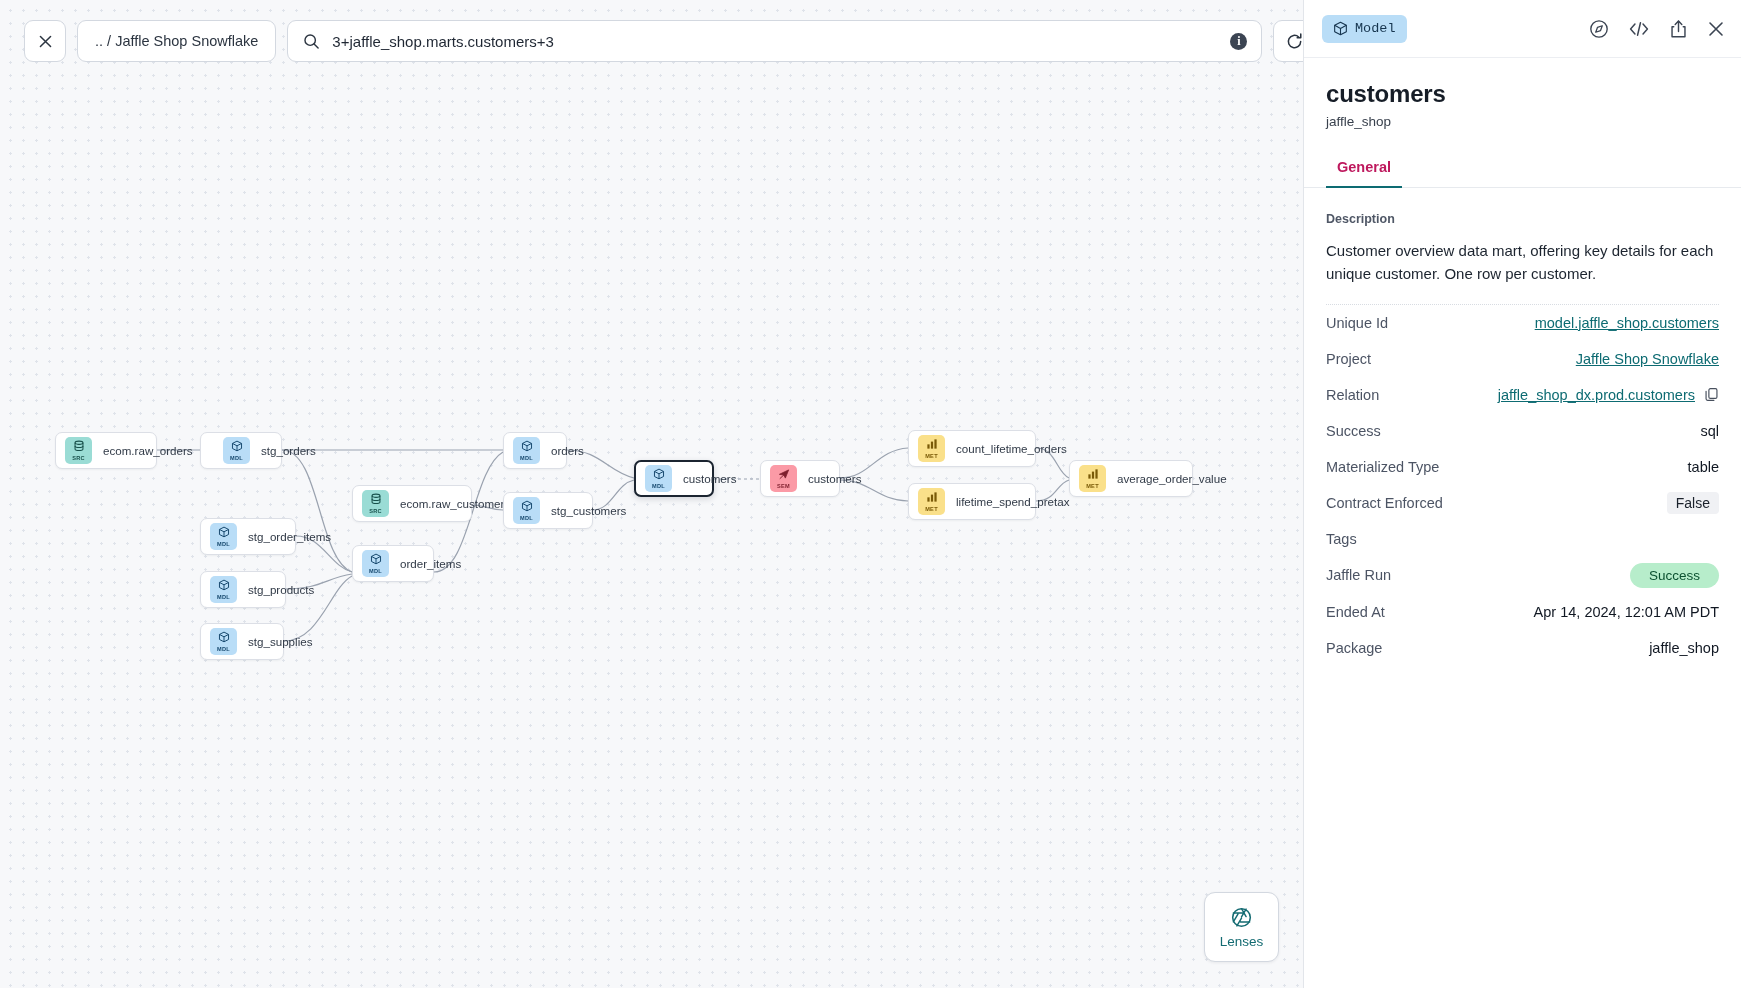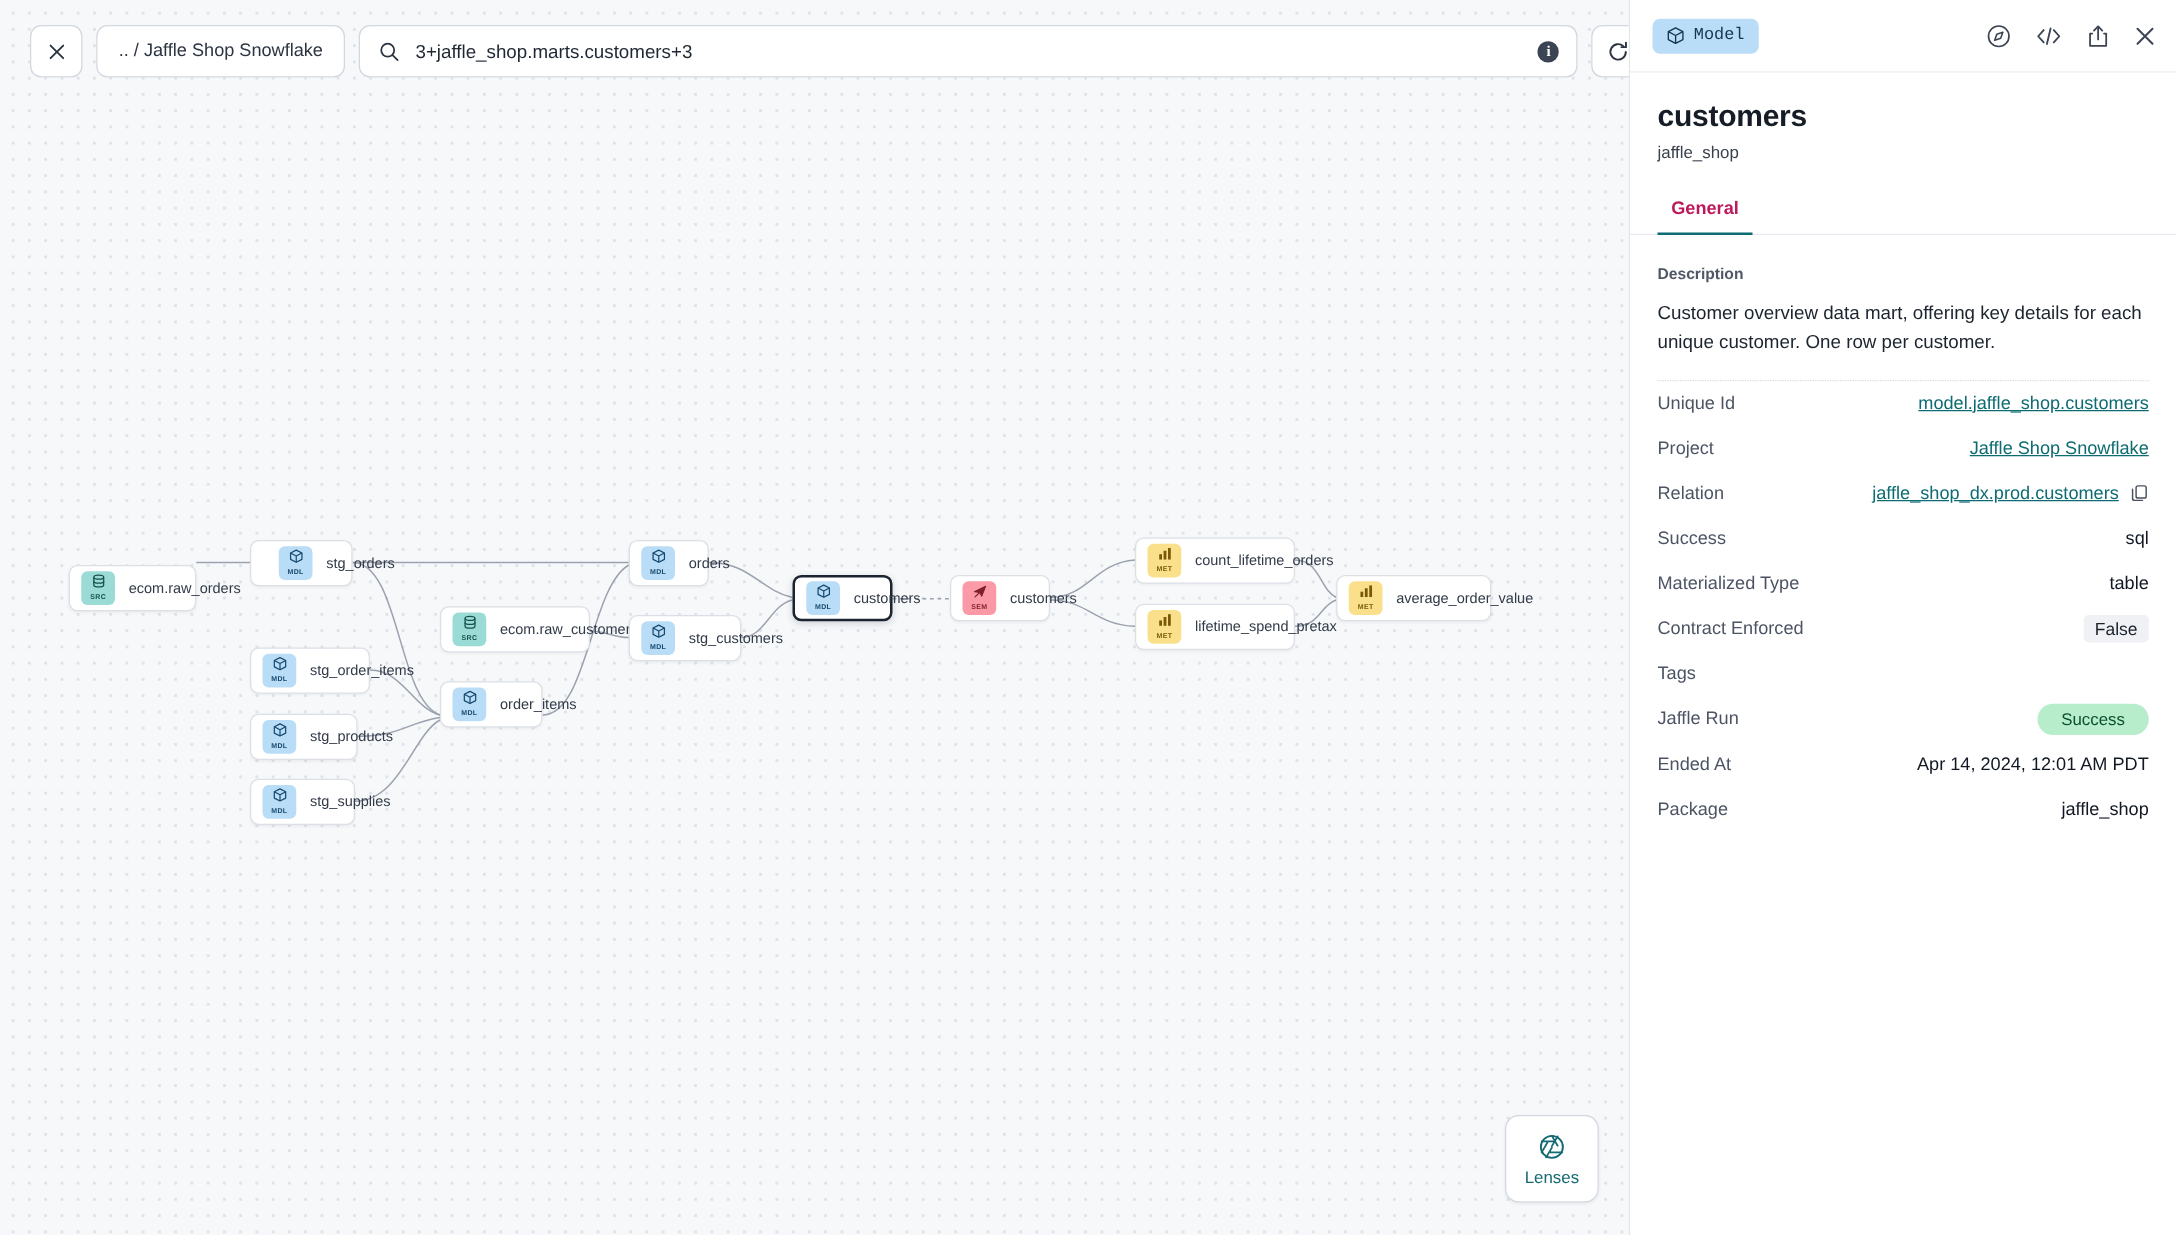--- a/index.html
+++ b/index.html
@@ -216,21 +216,21 @@
         <path d="M840,480 C870,480 876,500 908,501"></path>
         <path d="M1036,448 C1056,448 1056,472 1069,478"></path>
         <path d="M1036,501 C1056,501 1056,484 1069,480"></path>
       </g>
       <g fill="none" stroke="#9aa2af" stroke-width="1.2" stroke-dasharray="3,3">
         <path d="M714,479 L760,479"></path>
       </g>
     </svg>
 
     <div class="graph" id="graph-nodes">
-        <div class="node" style="left: 55px; top: 452px; width: 102px; height: 37px;">
+        <div class="node" style="left: 55px; top: 432px; width: 102px; height: 37px;">
           <span class="badge badge-src">
             <span class="bi"><svg width="12" height="12" viewBox="0 0 14 14">
                 <ellipse cx="7" cy="3.2" rx="4.6" ry="1.9" fill="none" stroke="currentColor" stroke-width="1.2"></ellipse>
                 <path d="M2.4 3.2 L2.4 10.4 C2.4 11.5 4.5 12.3 7 12.3 C9.5 12.3 11.6 11.5 11.6 10.4 L11.6 3.2" fill="none" stroke="currentColor" stroke-width="1.2"></path>
                 <path d="M2.4 6.9 C2.4 8 4.5 8.8 7 8.8 C9.5 8.8 11.6 8 11.6 6.9" fill="none" stroke="currentColor" stroke-width="1.2"></path>
               </svg></span>
             <span class="bt">SRC</span>
           </span>
           <span class="node-label">ecom.raw_orders</span>
         </div>

